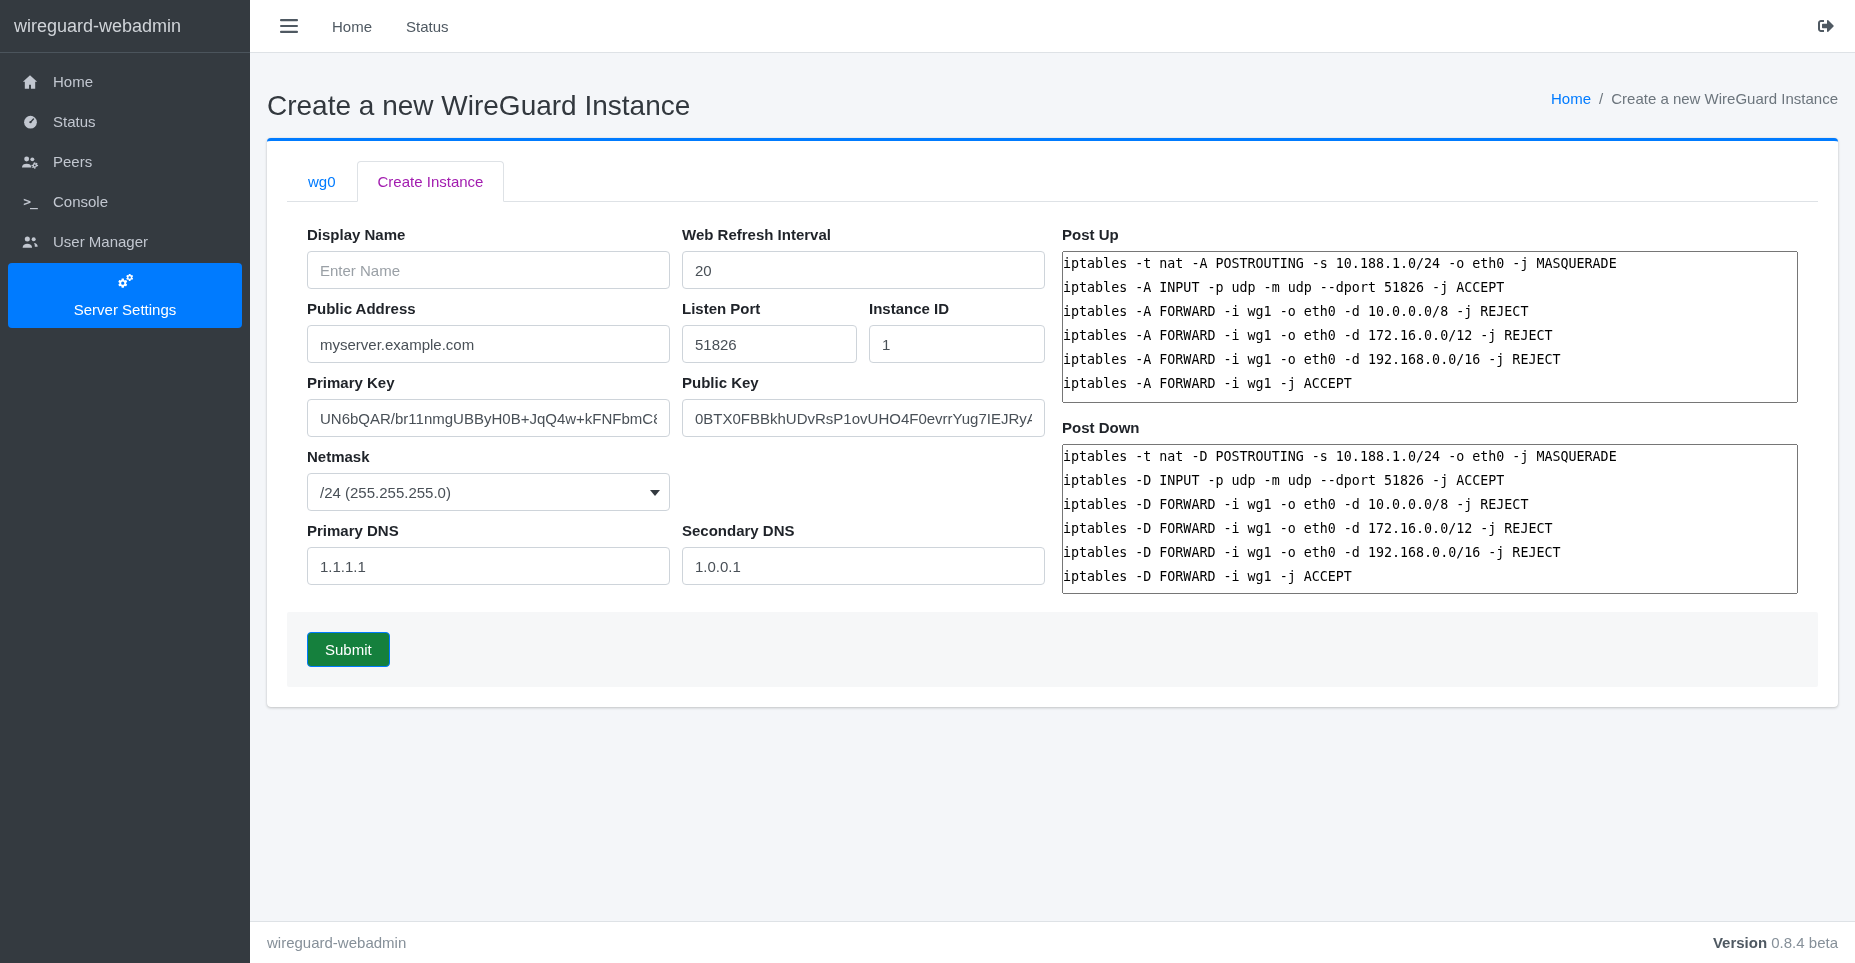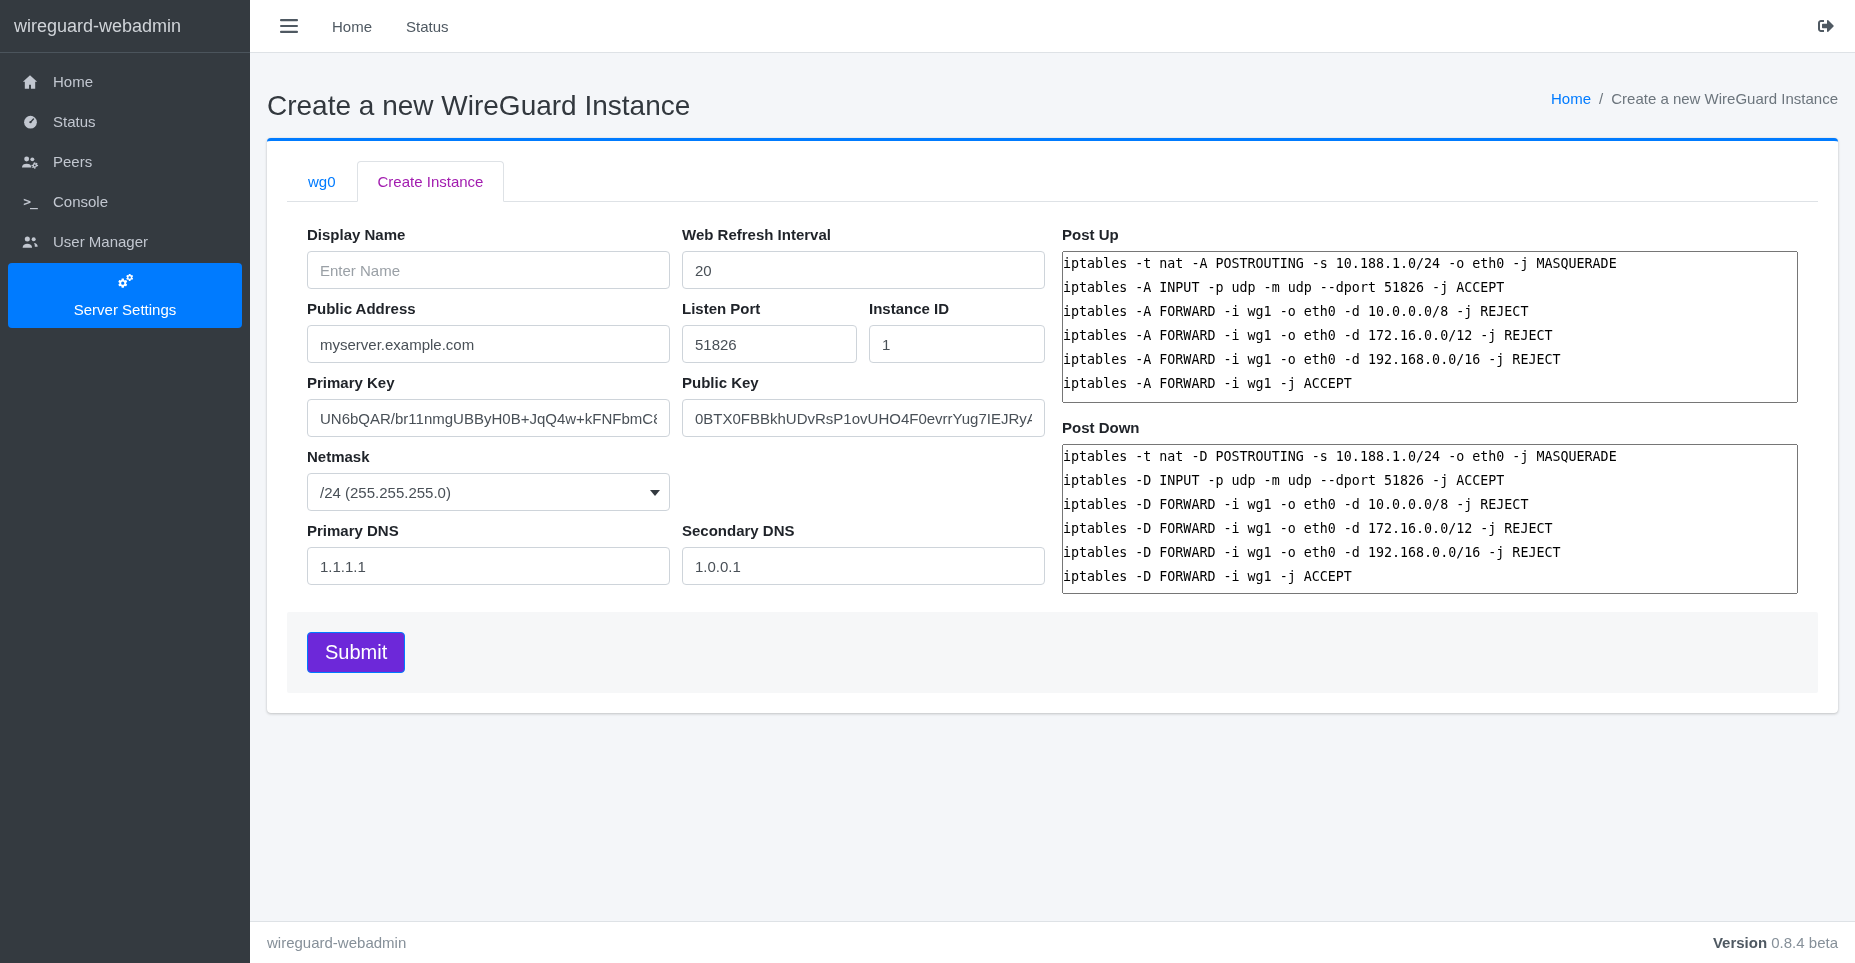--- a/index.html
+++ b/index.html
@@ -75,22 +75,22 @@
   textarea::-webkit-scrollbar { width:14px; }
   textarea::-webkit-scrollbar-track { background:#fafafa; border-left:1px solid #ebebeb; }
   textarea::-webkit-scrollbar-thumb { background:#c8c8c8; border:3px solid #fafafa; border-radius:8px; }
   textarea::-webkit-scrollbar-button:vertical { display:block; height:13px; background:#fafafa; }
   textarea::-webkit-scrollbar-button:vertical:decrement {
       border-width:0 5px 7px 5px; border-style:solid; border-color:transparent transparent #555 transparent; background:#fafafa; }
   textarea::-webkit-scrollbar-button:vertical:increment {
       border-width:7px 5px 0 5px; border-style:solid; border-color:#555 transparent transparent transparent; background:#fafafa; }
 
   .form-footer { margin:16px 20px 0 20px; background:#f6f7f8; padding:20px; border-radius:2px; }
-  .btn-submit { background:#6d28d9; color:#fff; border:1px solid #007bff; border-radius:4px;
-                font-size:20px; font-family:"Liberation Sans", sans-serif; padding:8px 17px; cursor:pointer; }
+  .btn-submit { background:#15803d; color:#fff; border:1px solid #007bff; border-radius:4px;
+                font-size:15px; font-family:"Liberation Sans", sans-serif; padding:8px 17px; cursor:pointer; }
 
   
   .footer { height:42px; background:#fff; border-top:1px solid #dee2e6; display:flex; align-items:center;
             justify-content:space-between; padding:0 17px; font-size:15px; color:#869099; }
   .footer .version strong { color:#4f5962; }
   .footer .version { color:#869099; }
 </style>
 </head>
 <body>
 

